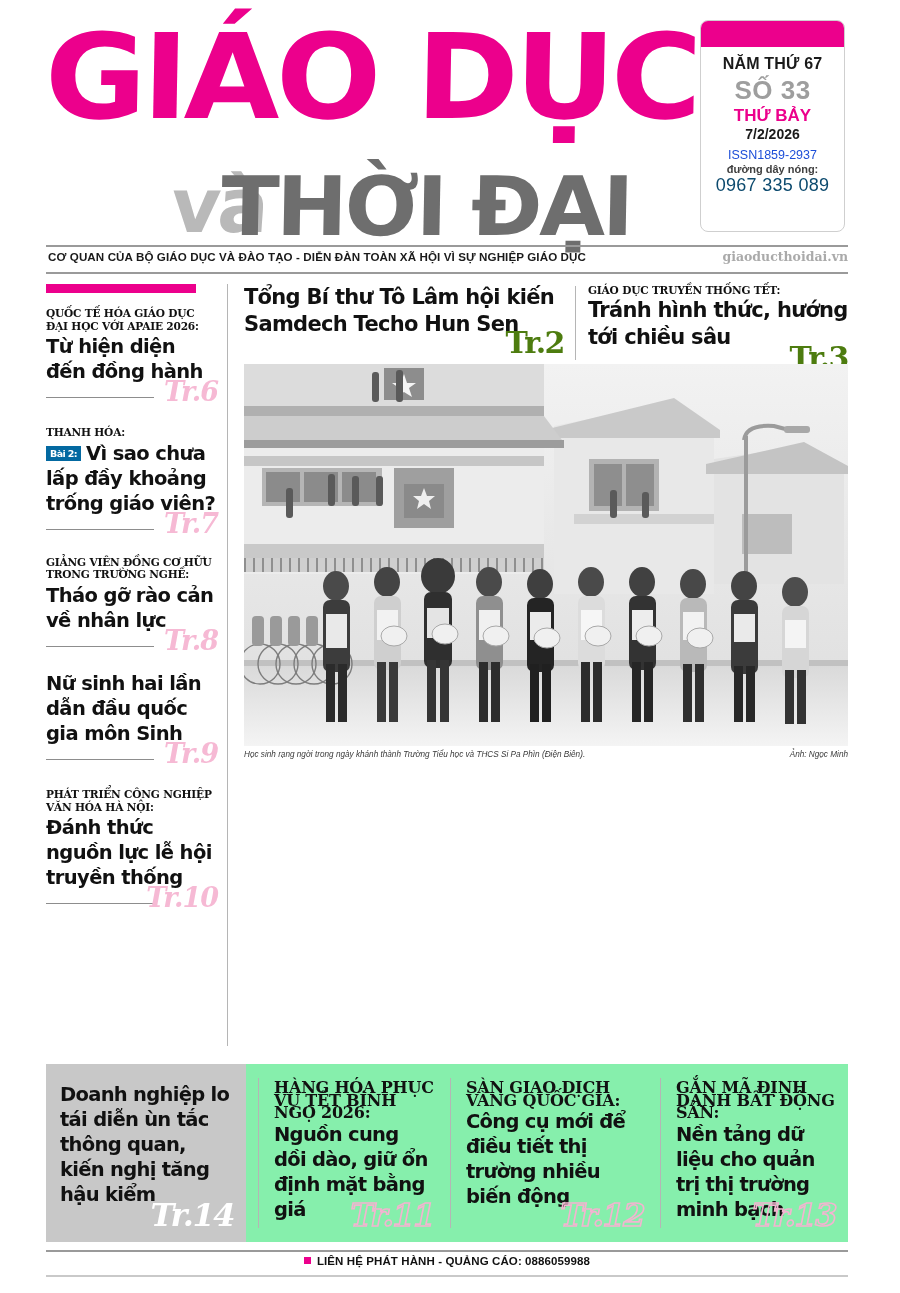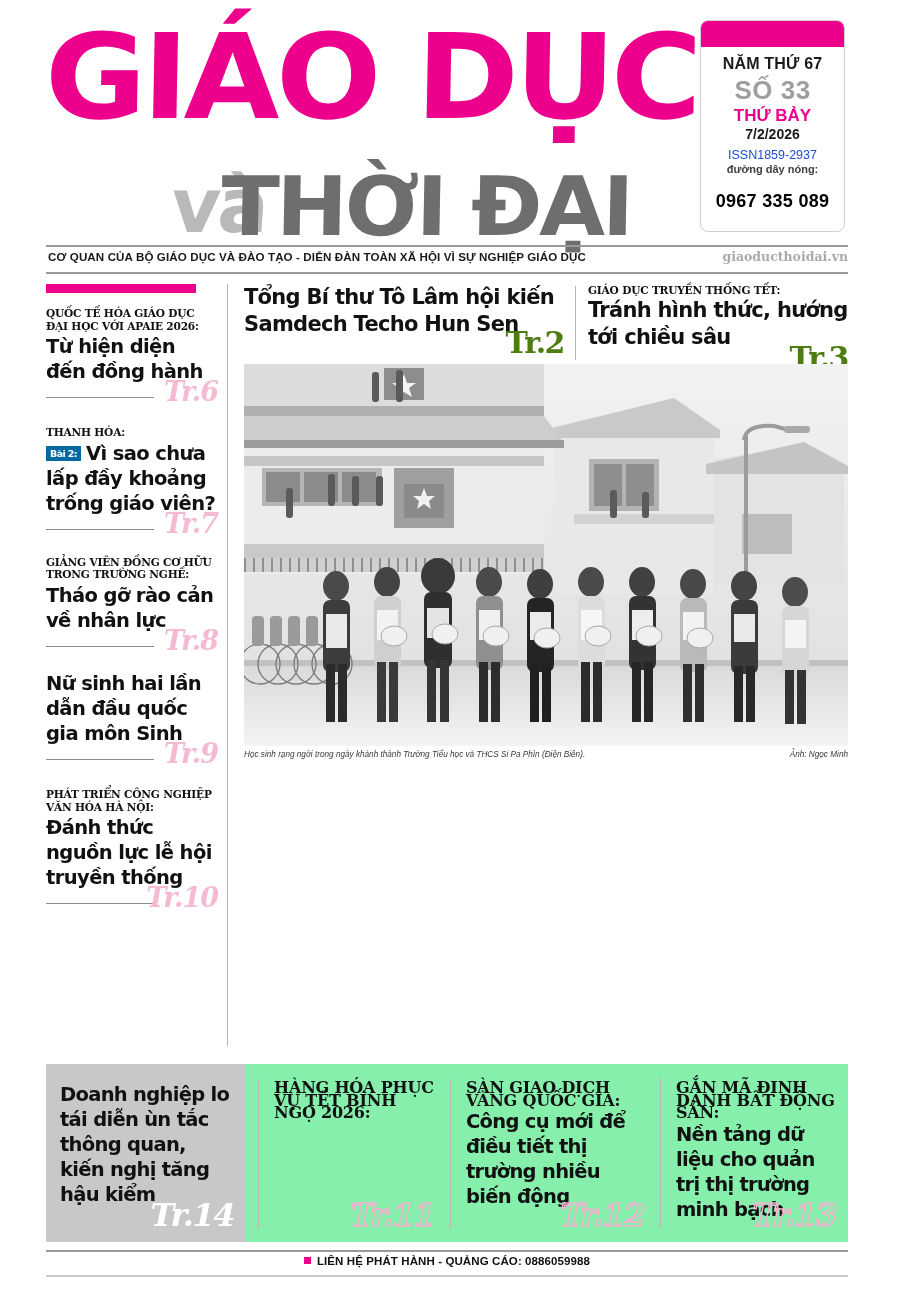--- a/index.html
+++ b/index.html
@@ -49,21 +49,21 @@
     background:#ffffff; border:1px solid #cfcfcf; border-radius:8px;
     overflow:hidden; text-align:center;
   }
   .issue-bar { width:100%; height:26px; background:#EC008C; }
   .issue-year { margin-top:8px; font-size:16px; font-weight:700; color:#1a1a1a; letter-spacing:.2px; }
   .issue-no { margin-top:2px; font-size:26px; font-weight:700; color:#9e9e9e; letter-spacing:.5px; }
   .issue-day { margin-top:0px; font-size:17px; font-weight:700; color:#EC008C; }
   .issue-date { margin-top:0px; font-size:14px; font-weight:700; color:#1a1a1a; }
   .issue-issn { margin-top:6px; font-size:12.5px; color:#1d4ed8; }
   .issue-hot { margin-top:1px; font-size:11px; font-weight:700; color:#404040; }
-  .issue-phone { margin-top:16px; font-size:18px; font-weight:700; color:#000000; letter-spacing:.3px; }
+  .issue-phone { margin-top:0px; font-size:18px; font-weight:400; color:#0c4a6e; letter-spacing:.3px; }
 
   
   .tagline-rule-top { position:absolute; left:46px; top:245px; width:802px; height:2px; background:#9a9a9a; }
   .tagline-rule-bot { position:absolute; left:46px; top:272px; width:802px; height:2px; background:#9a9a9a; }
   .tagline { position:absolute; left:48px; top:250px; font-size:11.6px; font-weight:700; color:#1a1a1a; letter-spacing:.1px; }
   .site { position:absolute; left:700px; top:249px; width:148px; text-align:right;
           font-family:"DejaVu Serif", serif; font-size:12.5px; font-weight:700; color:#aaaaaa; }
 
   
   .body-area { position:absolute; left:0; top:284px; width:900px; height:770px; }
@@ -458,20 +458,21 @@
   <div class="bottom">
 
     <div class="bottom-cell" style="left:0; width:200px; background:#c8c8c8;">
       <div class="bc-head" style="margin-top:0;">Doanh nghiệp lo tái diễn ùn tắc thông quan, kiến nghị tăng hậu kiểm</div>
       <div class="bc-pg solid">Tr.14</div>
     </div>
 
     <div class="bc-div" style="left:212px;"></div>
     <div class="bottom-cell" style="left:214px; width:186px;">
       <div class="bc-kicker">HÀNG HÓA PHỤC VỤ TẾT BÍNH NGỌ 2026:</div>
+      <div class="bc-head">Nguồn cung dồi dào, giữ ổn định mặt bằng giá</div>
       <div class="bc-pg">Tr.11</div>
     </div>
 
     <div class="bc-div" style="left:404px;"></div>
     <div class="bottom-cell" style="left:406px; width:204px;">
       <div class="bc-kicker">SÀN GIAO DỊCH VÀNG QUỐC GIA:</div>
       <div class="bc-head">Công cụ mới để điều tiết thị trường nhiều biến động</div>
       <div class="bc-pg">Tr.12</div>
     </div>
 

